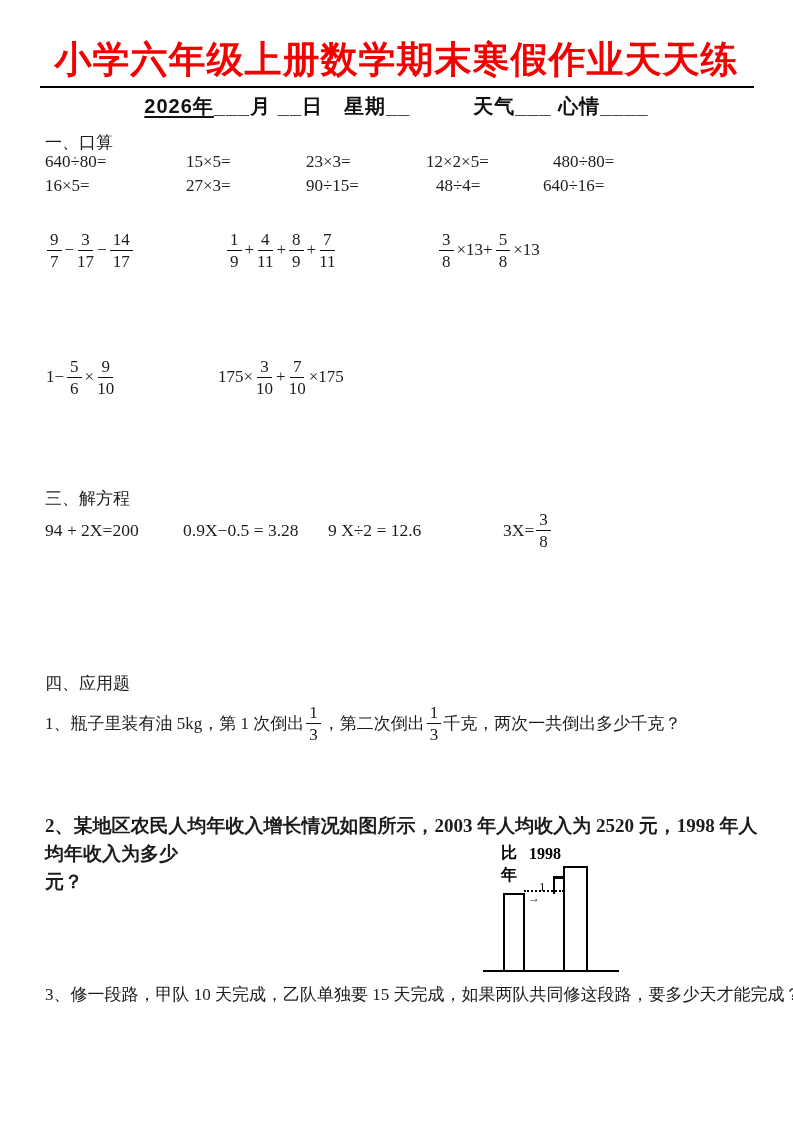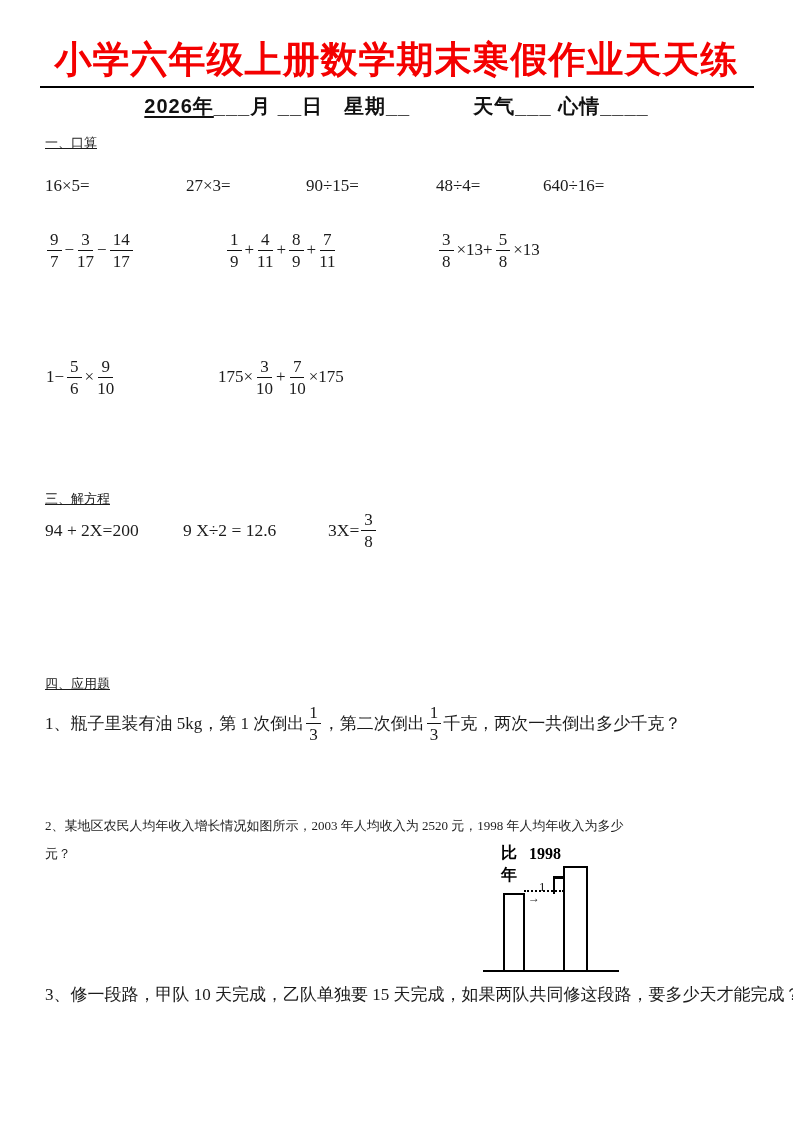--- a/index.html
+++ b/index.html
@@ -16,21 +16,21 @@
   }
   .rule{position:absolute;top:86px;left:40px;width:714px;border-top:2px solid #000;}
   .dateline{
     position:absolute;top:93px;left:0;width:100%;text-align:center;
     font-family:"Liberation Sans","DejaVu Sans",sans-serif;
     font-weight:bold;font-size:20px;line-height:27px;color:#111;letter-spacing:1px;
     white-space:pre;
   }
   .dateline .year{text-decoration:underline;text-underline-offset:3px;}
   
-  .sec-h{position:absolute;left:45px;font-size:13px;line-height:20px;white-space:nowrap;text-decoration:underline;}
+  .sec-h{position:absolute;left:45px;font-size:17px;line-height:20px;white-space:nowrap;}
   #h-oral{top:133px;}
   #h-stepwise{top:203px;}
   #h-eq{top:489px;}
   #h-applied{top:646px;margin-top:28px;}
   
   .row{position:absolute;left:45px;height:22px;}
   .row > span{position:absolute;top:0;white-space:nowrap;font-size:17px;line-height:22px;}
   #oral1{top:151px;width:720px;}
   #oral1 > span:nth-child(1){left:0;}
   #oral1 > span:nth-child(2){left:141px;}
@@ -68,21 +68,21 @@
   #eqrow .eq:nth-child(2){left:138px;}
   #eqrow .eq:nth-child(3){left:283px;}
   #eqrow .eq:nth-child(4){left:458px;}
   #eqrow .eq:nth-child(5){left:596px;}
   
   .applied-p1{
     position:absolute;left:45px;top:698px;height:50px;display:flex;align-items:center;
     white-space:nowrap;font-size:17px;
   }
   .applied-p2{
-    position:absolute;left:45px;top:812px;width:715px;font-size:13px;line-height:28px;
+    position:absolute;left:45px;top:812px;width:715px;font-size:19px;line-height:28px;font-weight:bold;
   }
   .applied-p3{
     position:absolute;left:45px;top:984px;width:730px;font-size:17px;line-height:22px;
     white-space:nowrap;
   }
   
   .figure{position:absolute;left:483px;top:843px;width:140px;height:132px;}
   .figure .fl{position:absolute;font-size:16px;line-height:18px;color:#000;font-weight:bold;}
   .figure .fl.bi{left:18px;top:1px;font-weight:bold;}
   .figure .fl.y1998{left:46px;top:2px;}
@@ -101,20 +101,27 @@
 <body>
 
 <div class="page">
 
   <div class="title">小学六年级上册数学期末寒假作业天天练</div>
   <div class="rule"></div>
 
   <div class="dateline"><span class="year">2026年</span><span>___月 __日　星期__　　　天气___ 心情____</span></div>
 
   <div class="sec-h" id="h-oral">一、口算</div>
+  <div class="row" id="oral1">
+    <span>640÷80=</span>
+    <span>15×5=</span>
+    <span>23×3=</span>
+    <span>12×2×5=</span>
+    <span>480÷80=</span>
+  </div>
   <div class="row" id="oral2">
     <span>16×5=</span>
     <span>27×3=</span>
     <span>90÷15=</span>
     <span>48÷4=</span>
     <span>640÷16=</span>
   </div>
 
   <div class="row" id="frow1">
     <span class="exp">
@@ -191,20 +198,21 @@
           <span class="num">7</span>
           <span class="den">10</span>
         </span>
         <span class="tok">×175</span>
       </span>
   </div>
 
   <div class="sec-h" id="h-eq">三、解方程</div>
   <div class="row" id="eqrow">
     <span class="eq">94 + 2X=200</span>
+    <span class="eq">0.9X−0.5 = 3.28</span>
     <span class="eq">9 X÷2 = 12.6</span>
     <span class="eq">
         <span class="tok">3X=</span>
         <span class="frac">
           <span class="num">3</span>
           <span class="den">8</span>
         </span>
       </span>
   </div>
 

